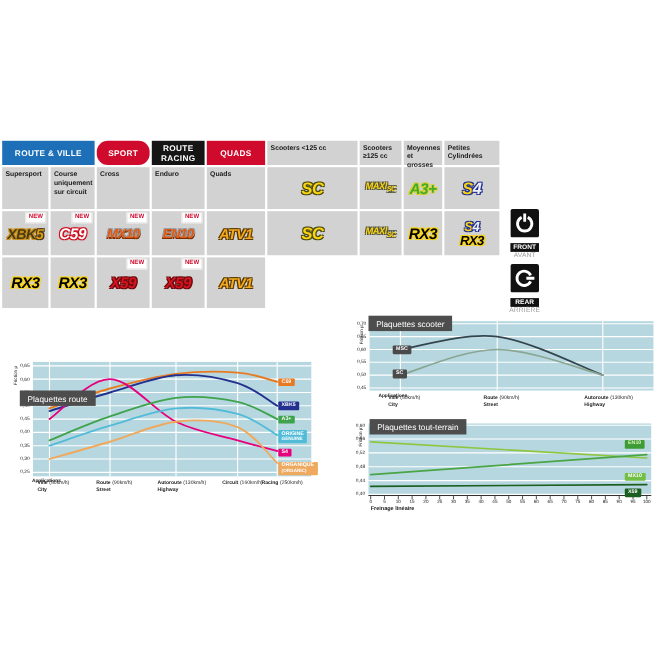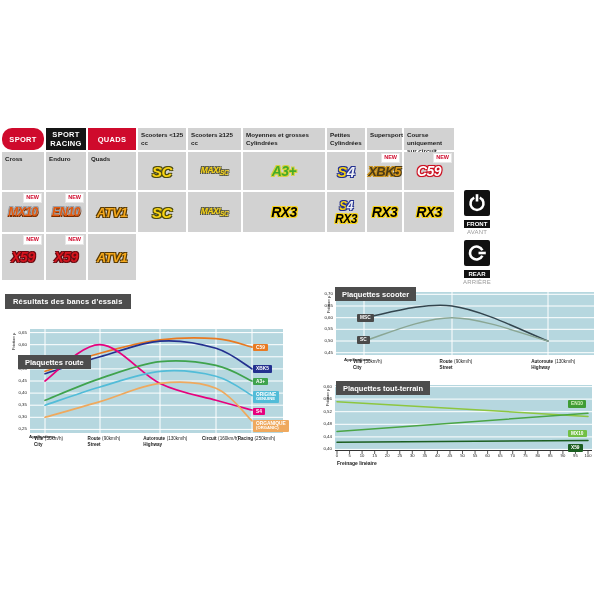--- a/index.html
+++ b/index.html
@@ -37,42 +37,43 @@
 
   
   .axle{position:absolute;left:462px;width:30px;text-align:center;}
   .axle-bar{background:#111;color:#fff;font-size:6px;font-weight:bold;line-height:1.4;width:26px;margin:0 auto;}
   .axle-fr{color:#9a9a9a;font-size:6px;margin-top:1px;letter-spacing:.2px;}
 
   
   #banner{position:absolute;left:5px;top:294px;background:#4d4d4d;color:#fff;
     font-size:7.5px;font-weight:bold;padding:3px 8px;letter-spacing:.2px;}
   .chart{position:absolute;inset:0;}
-  .chart-title{position:absolute;background:#4d4d4d;color:#fff;font-size:7.5px;font-weight:bold;
+  .chart-title{position:absolute;background:#4d4d4d;color:#fff;font-size:7.5px;font-weight:normal;
     padding:2.5px 7px;white-space:nowrap;z-index:3;}
   .ytick{position:absolute;width:15px;text-align:right;font-size:4.4px;color:#222;}
   .ylabel{position:absolute;font-size:4.2px;color:#222;white-space:nowrap;
     transform:rotate(-90deg);transform-origin:0 0;}
   .leg{position:absolute;color:#fff;font-weight:bold;font-size:4.8px;line-height:1.15;
     padding:1px 3px;border-radius:1px;white-space:nowrap;z-index:2;}
   .leg .l2{font-size:4.2px;}
   .xnote{position:absolute;font-size:4.4px;font-weight:bold;color:#222;}
   .xcat{position:absolute;display:flex;align-items:flex-start;gap:1.5px;transform:translateX(-38%);
     font-size:4.6px;color:#222;white-space:nowrap;}
   .xcat-names{font-weight:bold;line-height:1.2;}
   .xtick{position:absolute;font-size:4.2px;color:#222;transform:translateX(-50%);}
   .xlabel{position:absolute;font-size:5px;font-weight:bold;color:#222;}
 </style>
 </head>
 <body>
 
 <div id="canvas">
   <div id="tbl" style="grid-template-columns: 42px 40px 48px 48px 53px 82px 38px 35px 50px; grid-template-rows: 22px 38px 40px 46px;">
+      <div class="cat-cell" style="background: rgb(29, 112, 183); grid-column: span 2;">ROUTE &amp; VILLE</div>
       <div class="cat-cell" style="background: rgb(207, 10, 44); grid-column: span 1; border-radius: 10px;">SPORT</div>
-      <div class="cat-cell" style="background: rgb(21, 21, 21); grid-column: span 1;">SPORT RACING</div>
+      <div class="cat-cell" style="background: rgb(21, 21, 21); grid-column: span 1;">ROUTE RACING</div>
       <div class="cat-cell" style="background: rgb(207, 10, 44); grid-column: span 1;">QUADS</div>
       <div class="sub-cell">Scooters &lt;125 cc</div>
       <div class="sub-cell">Scooters ≥125 cc</div>
       <div class="sub-cell">Moyennes et grosses Cylindrées</div>
       <div class="sub-cell">Petites Cylindrées</div>
       <div class="sub-cell">Supersport</div>
       <div class="sub-cell">Course uniquement sur circuit</div>
       <div class="sub-cell">Cross</div>
       <div class="sub-cell">Enduro</div>
       <div class="sub-cell">Quads</div>
@@ -154,21 +155,20 @@
       <rect x="0" y="0" width="26" height="26" rx="2" fill="#111"></rect>
       <g transform="rotate(90 13 13)">
         <path d="M15.75 7.61 A6.5 6.5 0 1 1 10.25 7.61" stroke="#fff" stroke-width="2.6" fill="none"></path>
         <line x1="13" y1="4.2" x2="13" y2="11.5" stroke="#fff" stroke-width="2.6"></line>
       </g>
     </svg>
     <div class="axle-bar">REAR</div>
     <div class="axle-fr">ARRIÈRE</div>
   </div>
 
-  <div id="banner">Résultats des bancs d'essais</div>
 
 <div class="chart">
       <svg width="253" height="110" viewBox="0 0 253 110" style="position: absolute; left: 30px; top: 329px; overflow: visible;">
         <rect x="0" y="0" width="253" height="104" fill="#b6d7df"></rect>
         <line x1="0" x2="253" y1="3.6" y2="3.6" stroke="#fff" stroke-width="1"></line>
         <line x1="0" x2="253" y1="15.7" y2="15.7" stroke="#fff" stroke-width="1"></line>
         <line x1="0" x2="253" y1="27.8" y2="27.8" stroke="#fff" stroke-width="1"></line>
         <line x1="0" x2="253" y1="39.9" y2="39.9" stroke="#fff" stroke-width="1"></line>
         <line x1="0" x2="253" y1="52.0" y2="52.0" stroke="#fff" stroke-width="1"></line>
         <line x1="0" x2="253" y1="64.1" y2="64.1" stroke="#fff" stroke-width="1"></line>

